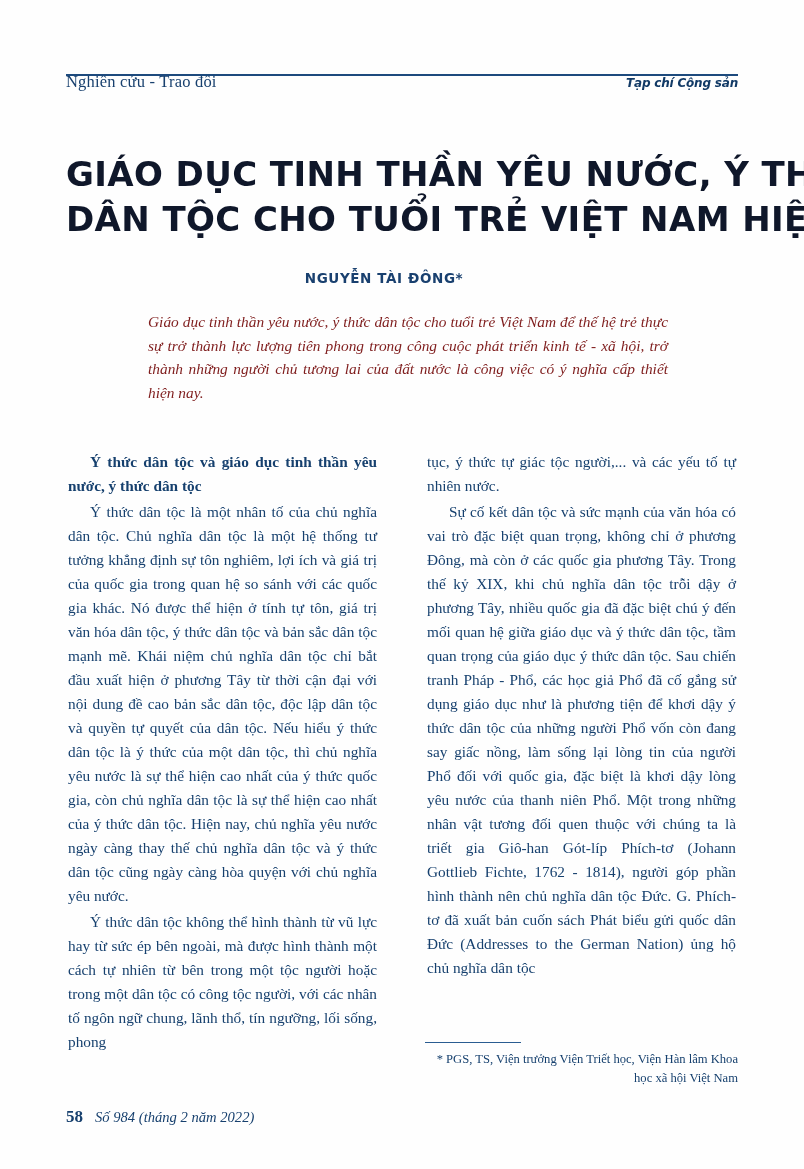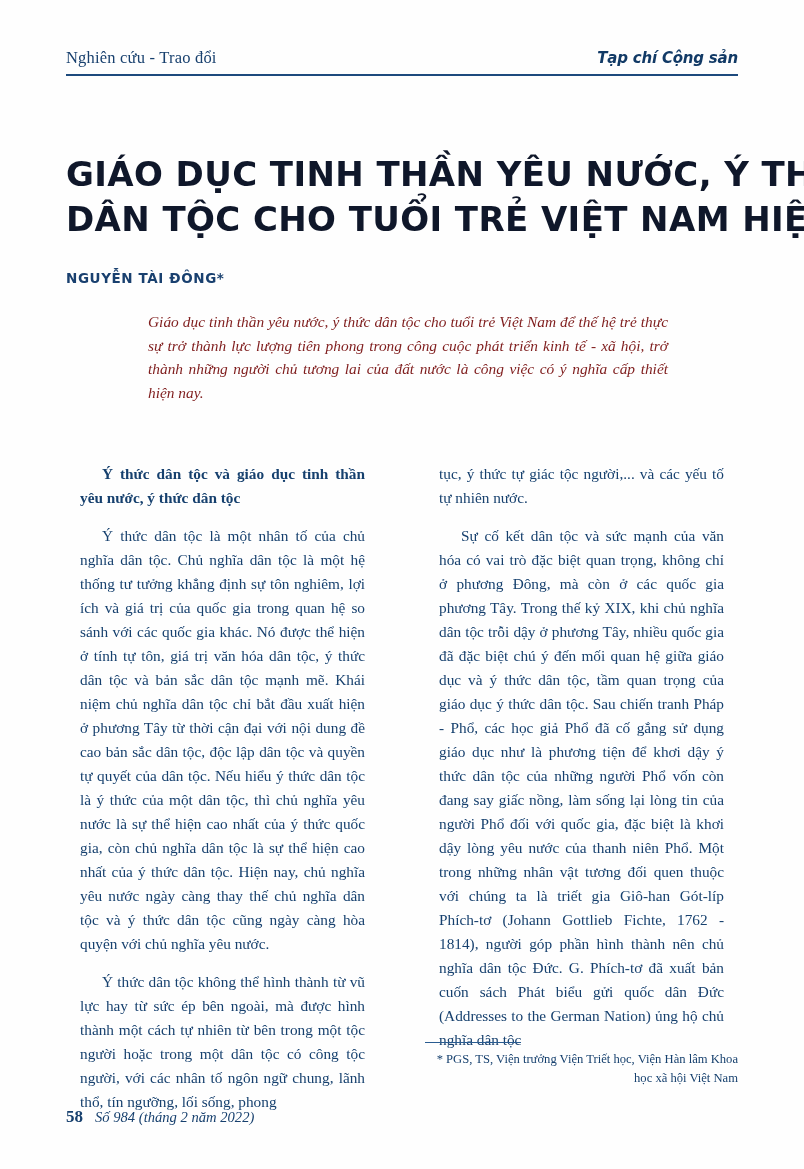--- a/index.html
+++ b/index.html
@@ -31,24 +31,25 @@
     width: 672px;
     display: flex;
     justify-content: space-between;
     align-items: baseline;
   }
   .running-head .rh-left {
     font-family: "Liberation Serif", serif;
     font-size: 16.5px;
     color: #18406e;
     letter-spacing: 0.2px;
+    margin-top: 24px;
   }
   .running-head .rh-right {
     font-family: "DejaVu Sans", sans-serif;
-    font-size: 15px;
+    font-size: 12px;
     font-weight: bold;
     font-style: italic;
     color: #123a66;
     letter-spacing: -0.2px;
   }
   .rule {
     position: absolute;
     left: 66px;
     top: 74px;
     width: 672px;
@@ -73,21 +74,21 @@
     letter-spacing: 0.4px;
     white-space: nowrap;
   }
 
   
   .author {
     position: absolute;
     left: 66px;
     top: 270px;
     width: 672px;
-    text-align: left;
+    text-align: center;
     padding-right: 36px;
     box-sizing: border-box;
     font-family: "DejaVu Sans", sans-serif;
     font-size: 13.5px;
     font-weight: bold;
     color: #19406f;
     letter-spacing: 0.6px;
   }
 
   
@@ -116,21 +117,21 @@
   }
   .col {
     width: 313px;
     font-size: 15.3px;
     line-height: 24.0px;
     text-align: justify;
     color: #16406e;
     position: relative;
   }
   .col p {
-    margin: 14px;
+    margin: 2px;
     text-indent: 22px;
   }
   .col p.no-indent { text-indent: 0; }
   .sec-head {
     margin: 0 0 0 0;
     font-weight: bold;
     text-indent: 22px;
     font-size: 15.3px;
     line-height: 24px;
   }

